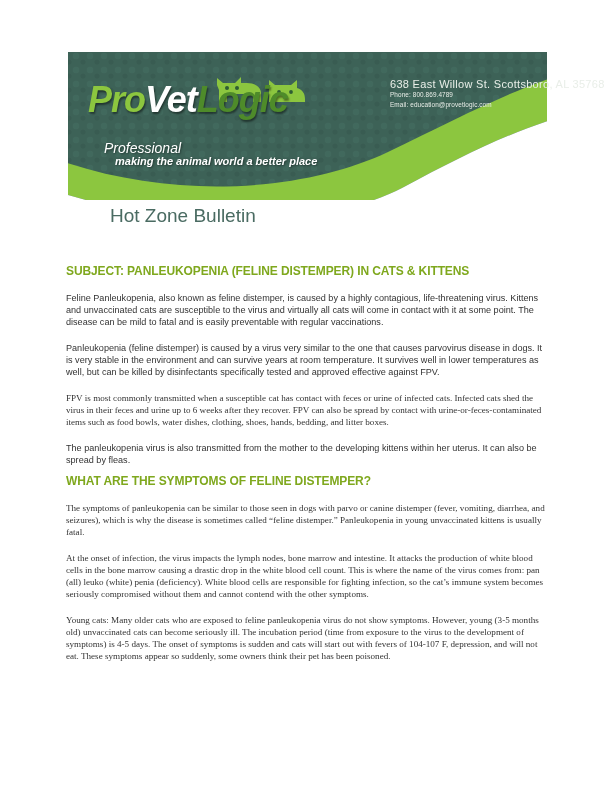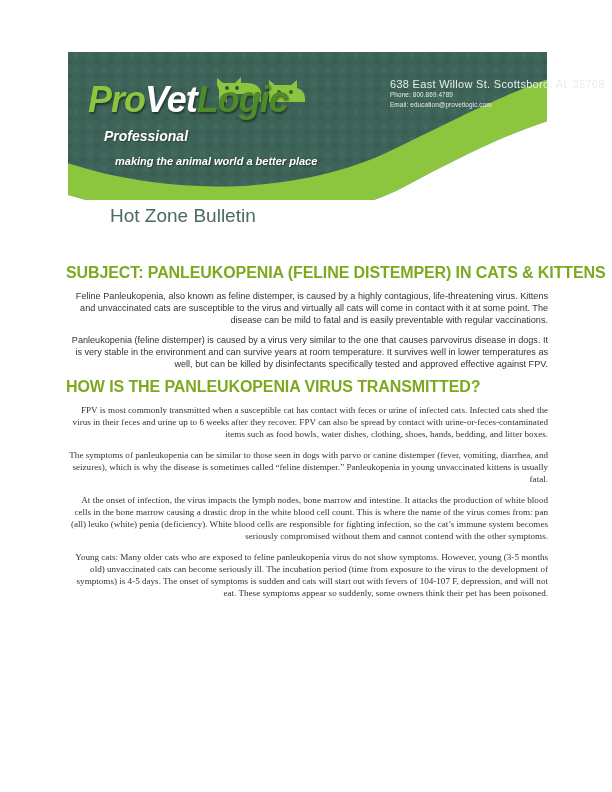--- a/index.html
+++ b/index.html
@@ -57,24 +57,24 @@
     white-space: nowrap;
     text-shadow: 1px 2px 2px rgba(0,0,0,0.45);
     text-align: right;
   }
   .wm-pro   { color: #8cc63f; }
   .wm-vet   { color: #ffffff; }
   .wm-logic { color: #4e8b2a; }
   .logo-professional {
     position: absolute;
     left: 16px;
-    top: 56px;
+    top: 68px;
     font-size: 14px;
     font-style: italic;
-    font-weight: bold;
+    font-weight: normal;
     color: #ffffff;
     text-shadow: 1px 1px 2px rgba(0,0,0,0.4);
   }
   .logo-tagline {
     position: absolute;
     left: 100px;
     top: 155px;
     font-size: 11px;
     font-style: italic;
     font-weight: bold;
@@ -116,32 +116,32 @@
 
   
   .content {
     position: absolute;
     left: 66px;
     top: 264px;
     width: 482px;
   }
   .section-heading {
     color: #7fa81e;
-    font-size: 16px;
+    font-size: 12px;
     font-weight: bold;
     letter-spacing: -0.1px;
     margin: 0 0 2px 0;
     white-space: nowrap;
   }
   p.body-text {
-    margin: 8px 0 8px 0;
+    margin: 14px 0 8px 0;
     font-size: 9.1px;
     line-height: 1.32;
     color: #333333;
-    text-align: right;
+    text-align: left;
   }
   p.body-text.tight {
     margin-bottom: 9px;
     font-family: Liberation Serif, serif;
   }
   .block { margin-bottom: 7px; }
 </style>
 </head>
 <body>
 
@@ -206,23 +206,24 @@
   <div class="block">
     <h2 class="section-heading">SUBJECT: PANLEUKOPENIA (FELINE DISTEMPER) IN CATS &amp; KITTENS</h2>
     <p class="body-text">Feline Panleukopenia, also known as feline distemper, is caused by a highly contagious, life-threatening virus. Kittens and unvaccinated cats are susceptible to the virus and virtually all cats will come in contact with it at some point. The disease can be mild to fatal and is easily preventable with regular vaccinations.</p>
   </div>
 
   <div class="block">
     <p class="body-text">Panleukopenia (feline distemper) is caused by a virus very similar to the one that causes parvovirus disease in dogs. It is very stable in the environment and can survive years at room temperature. It survives well in lower temperatures as well, but can be killed by disinfectants specifically tested and approved effective against FPV.</p>
   </div>
 
   <div class="block">
-    <h2 class="section-heading">HOW IS THE PANLEUKOPENIA VIRUS TRANSMITTED?</h2>
     <p class="body-text tight">FPV is most commonly transmitted when a susceptible cat has contact with feces or urine of infected cats. Infected cats shed the virus in their feces and urine up to 6 weeks after they recover. FPV can also be spread by contact with urine-or-feces-contaminated items such as food bowls, water dishes, clothing, shoes, hands, bedding, and litter boxes.</p>
-  </div>
-
-  <div class="block">
+    <p class="body-text">The panleukopenia virus is also transmitted from the mother to the developing kittens within her uterus. It can also be spread by fleas.</p>
+  </div>
+
+  <div class="block">
+    <h2 class="section-heading">WHAT ARE THE SYMPTOMS OF FELINE DISTEMPER?</h2>
     <p class="body-text tight">The symptoms of panleukopenia can be similar to those seen in dogs with parvo or canine distemper (fever, vomiting, diarrhea, and seizures), which is why the disease is sometimes called “feline distemper.” Panleukopenia in young unvaccinated kittens is usually fatal.</p>
     <p class="body-text tight">At the onset of infection, the virus impacts the lymph nodes, bone marrow and intestine. It attacks the production of white blood cells in the bone marrow causing a drastic drop in the white blood cell count. This is where the name of the virus comes from: pan (all) leuko (white) penia (deficiency). White blood cells are responsible for fighting infection, so the cat’s immune system becomes seriously compromised without them and cannot contend with the other symptoms.</p>
     <p class="body-text tight">Young cats: Many older cats who are exposed to feline panleukopenia virus do not show symptoms. However, young (3-5 months old) unvaccinated cats can become seriously ill. The incubation period (time from exposure to the virus to the development of symptoms) is 4-5 days. The onset of symptoms is sudden and cats will start out with fevers of 104-107 F, depression, and will not eat. These symptoms appear so suddenly, some owners think their pet has been poisoned.</p>
   </div>
 
 </div>
 
 </body></html>

